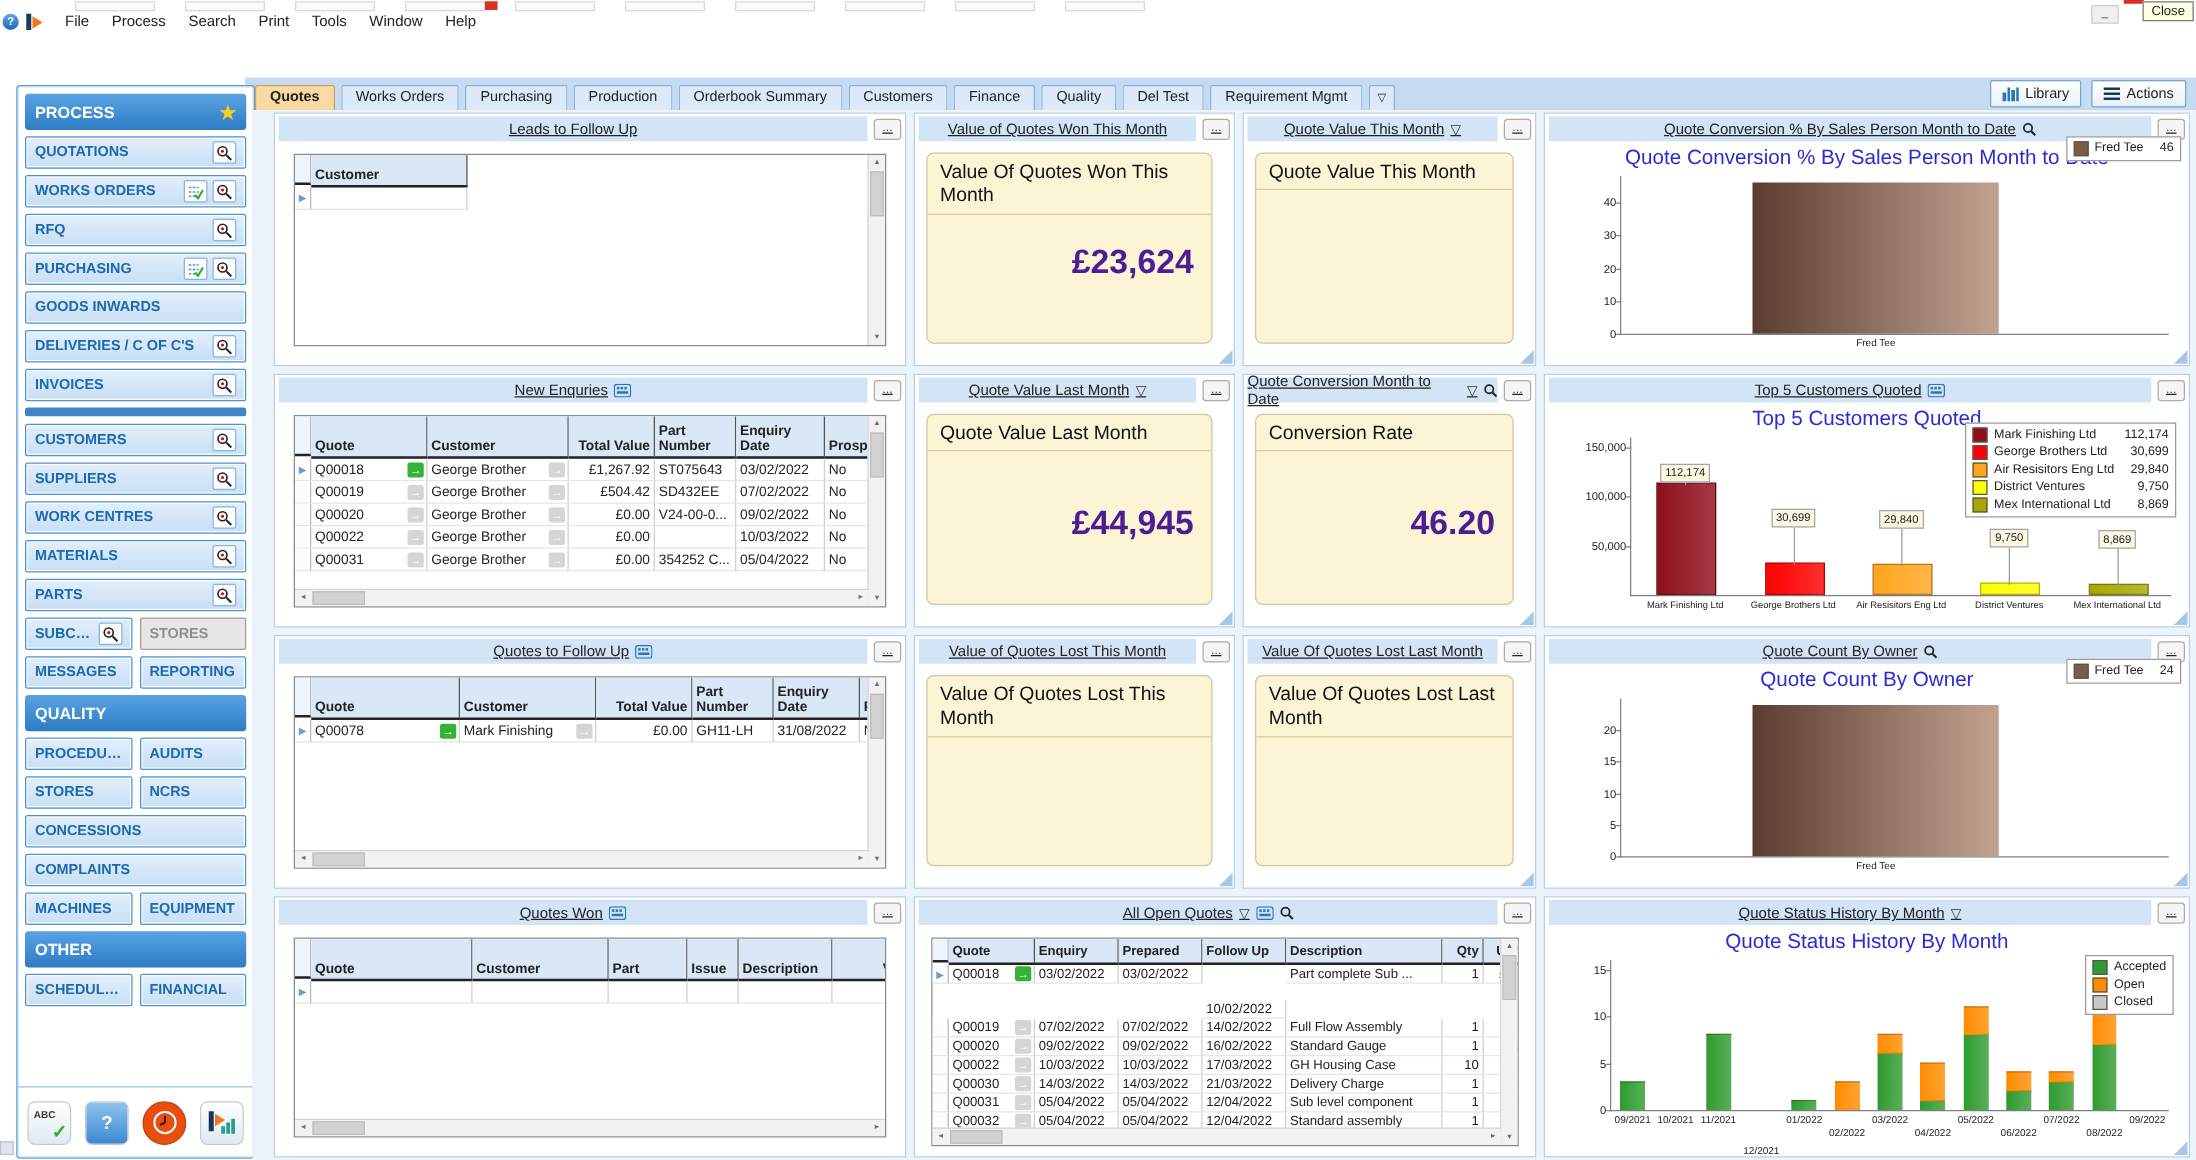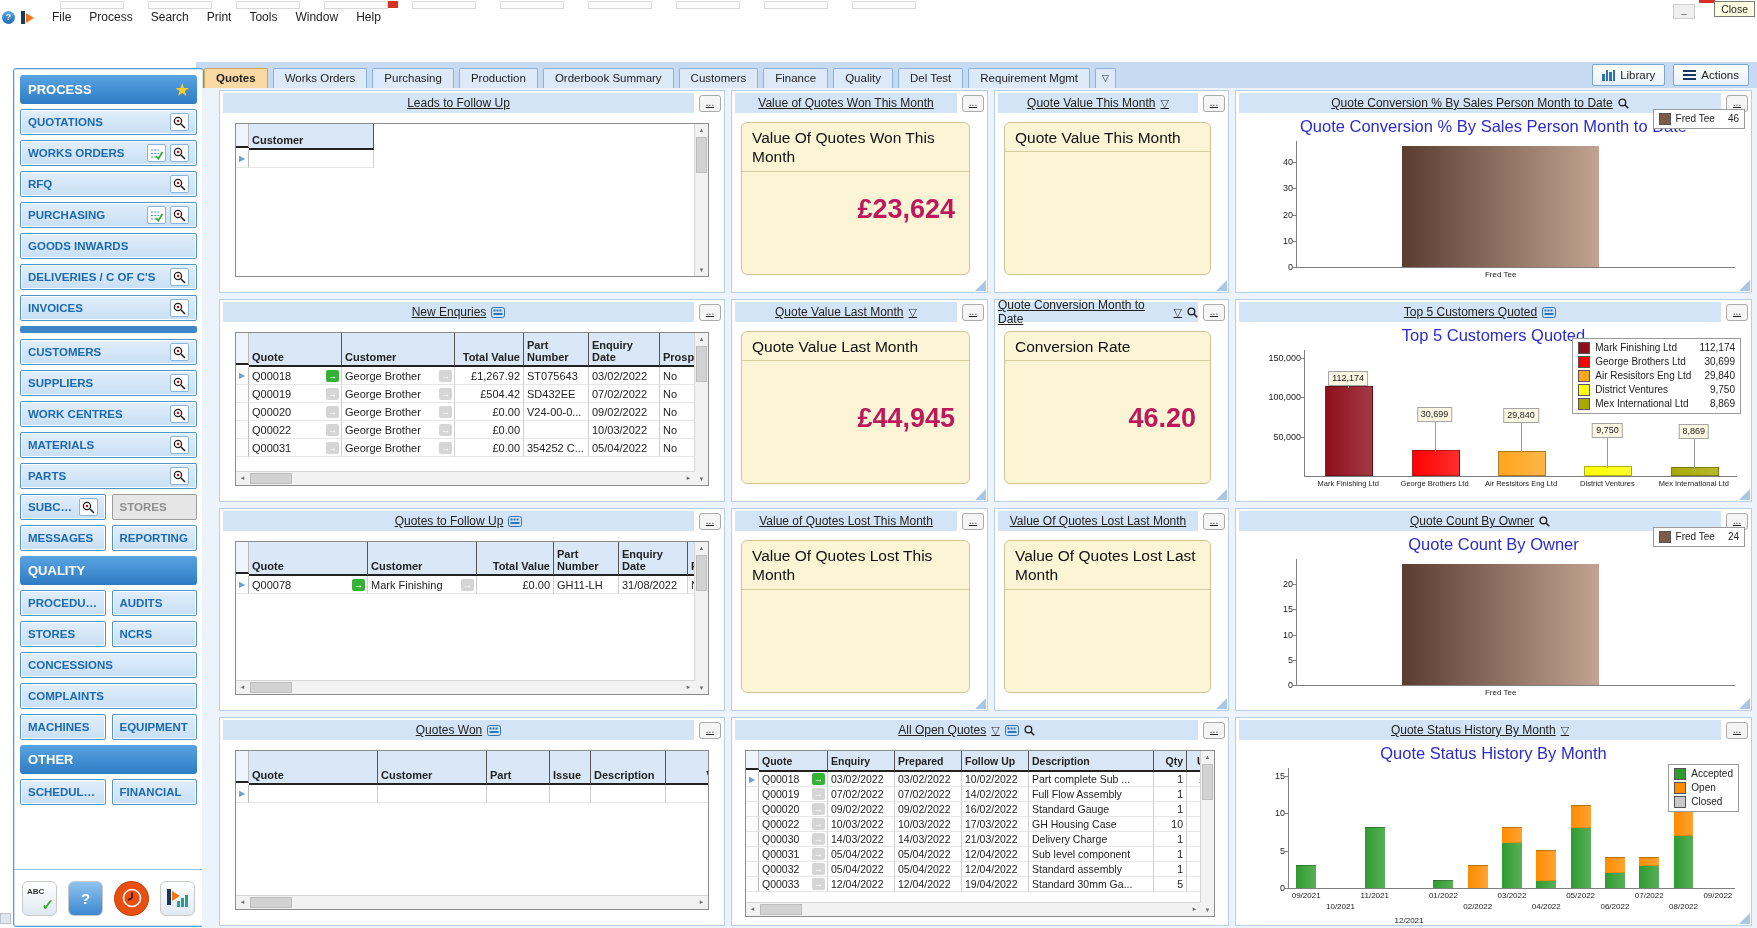--- a/index.html
+++ b/index.html
@@ -85,21 +85,21 @@
   .ptitle{font-size:12px;color:#222;}
   .picon{font-size:11px;color:#333;display:flex;align-items:center;}
   .dots{width:22px;height:17px;margin-left:5px;border:1px solid #ababab;border-radius:3px;background:#f5f5f5;
         font-size:10px;line-height:6px;text-align:center;color:#444;padding:0;cursor:default;}
   .grip{position:absolute;right:1px;bottom:1px;width:0;height:0;
         border-left:11px solid transparent;border-bottom:11px solid #a9c7e4;}
   
   .vbox{position:absolute;left:9px;right:17px;top:31px;bottom:17px;background:#fbf4d5;border:1px solid #cfc49a;
         border-radius:6px;overflow:hidden;}
   .vtitle{padding:5px 10px 4px 10px;font-size:15.5px;color:#111;border-bottom:1px solid #d8cda0;line-height:1.25;}
-  .vval{position:absolute;right:14px;top:47%;font-size:27px;font-weight:bold;color:#be185d;}
+  .vval{position:absolute;right:14px;top:47%;font-size:27px;font-weight:bold;color:#4c1d95;}
   
   .tablebox{position:absolute;border:1px solid #8c8c8c;background:#fff;overflow:hidden;}
   .grid{position:absolute;left:0;top:0;right:13px;}
   .gr{display:flex;}
   .gc{border-right:1px solid #cfcfcf;border-bottom:1px solid #e6e6e6;font-size:11px;padding:0 3px;
       white-space:nowrap;overflow:hidden;display:flex;align-items:center;position:relative;flex:none;}
   .gc.right{justify-content:flex-end;}
   .ghead .gc{background:#d9e7f6;font-weight:bold;border-right:1px solid #555;border-bottom:2px solid #222;
              white-space:normal;line-height:1.1;align-items:flex-end;padding-bottom:2px;}
   .gsel{width:12px;flex:none;border-right:1px solid #bbb;border-bottom:1px solid #e6e6e6;background:#fcfcfc;
@@ -1061,21 +1061,21 @@
               <div class="gc" style="width: 62px; height: 14px; font-size: 10.5px;">
                 <span>Q00018</span>
                 <span class="arr g" style="top: 1px;">→</span>
               </div>
               <div class="gc" style="width: 60px; height: 14px; font-size: 10.5px;">
                 <span>03/02/2022</span>
               </div>
               <div class="gc" style="width: 60px; height: 14px; font-size: 10.5px;">
                 <span>03/02/2022</span>
               </div>
-              <div class="gc" style="width: 60px; height: 14px; font-size: 10.5px;">
+              <div class="gc" style="width: 60px; height: 14px; font-size: 10.5px; margin-top: 28px;">
                 <span>10/02/2022</span>
               </div>
               <div class="gc" style="width: 118px; height: 14px; font-size: 10.5px;">
                 <span>Part complete Sub ...</span>
               </div>
               <div class="gc right" style="width: 26px; height: 14px; font-size: 10.5px;">
                 <span>1</span>
               </div>
               <div class="gc right" style="width: 56px; height: 14px; font-size: 10.5px;">
                 <span>£1,522.40</span>
@@ -1274,21 +1274,21 @@
             <div class="ylab" style="top: 120px;">0</div>
             <div class="ytick" style="top: 120px;"></div>
             <div class="ylab" style="top: 82.5px;">5</div>
             <div class="ytick" style="top: 82.5px;"></div>
             <div class="ylab" style="top: 45px;">10</div>
             <div class="ytick" style="top: 45px;"></div>
             <div class="ylab" style="top: 7.5px;">15</div>
             <div class="ytick" style="top: 7.5px;"></div>
             <div class="bar" style="left: 7.20462px; width: 19.8985px; bottom: 0px; height: 22.5px; background: linear-gradient(90deg, rgb(47, 155, 47), rgba(47, 155, 47, 0.8)); border-top: 1px solid rgba(0, 0, 0, 0.25);"></div>
             <div class="xlab" style="left: 17.1538px; margin-top: 3px;">09/2021</div>
-            <div class="xlab" style="left: 51.4615px; margin-top: 14px;">10/2021</div>
+            <div class="xlab" style="left: 51.4615px; margin-top: 3px;">10/2021</div>
             <div class="bar" style="left: 75.82px; width: 19.8985px; bottom: 0px; height: 60px; background: linear-gradient(90deg, rgb(47, 155, 47), rgba(47, 155, 47, 0.8)); border-top: 1px solid rgba(0, 0, 0, 0.25);"></div>
             <div class="xlab" style="left: 85.7692px; margin-top: 3px;">11/2021</div>
             <div class="xlab" style="left: 120.077px; margin-top: 28px;">12/2021</div>
             <div class="bar" style="left: 144.435px; width: 19.8985px; bottom: 0px; height: 7.5px; background: linear-gradient(90deg, rgb(47, 155, 47), rgba(47, 155, 47, 0.8)); border-top: 1px solid rgba(0, 0, 0, 0.25);"></div>
             <div class="xlab" style="left: 154.385px; margin-top: 3px;">01/2022</div>
             <div class="bar" style="left: 178.743px; width: 19.8985px; bottom: 0px; height: 22.5px; background: linear-gradient(90deg, rgb(255, 140, 0), rgba(255, 140, 0, 0.8)); border-top: 1px solid rgba(0, 0, 0, 0.25);"></div>
             <div class="xlab" style="left: 188.692px; margin-top: 14px;">02/2022</div>
             <div class="bar" style="left: 213.051px; width: 19.8985px; bottom: 0px; height: 45px; background: linear-gradient(90deg, rgb(47, 155, 47), rgba(47, 155, 47, 0.8)); border-top: 1px solid rgba(0, 0, 0, 0.25);"></div>
             <div class="bar" style="left: 213.051px; width: 19.8985px; bottom: 45px; height: 15px; background: linear-gradient(90deg, rgb(255, 140, 0), rgba(255, 140, 0, 0.8)); border-top: 1px solid rgba(0, 0, 0, 0.25);"></div>
             <div class="xlab" style="left: 223px; margin-top: 3px;">03/2022</div>

